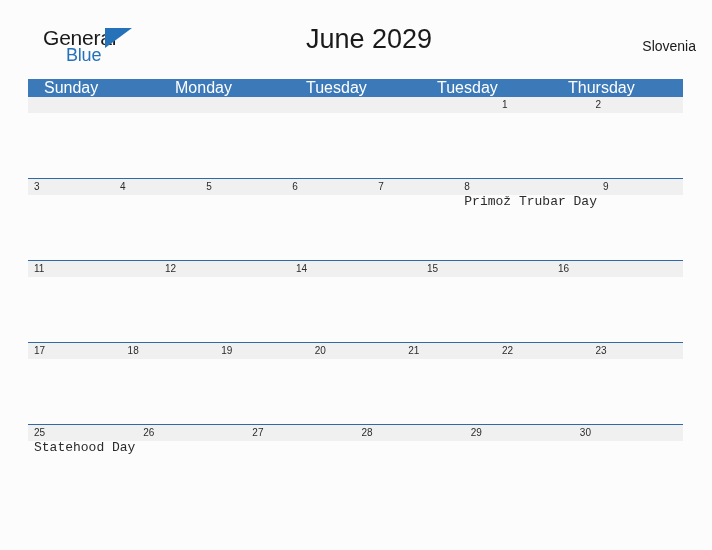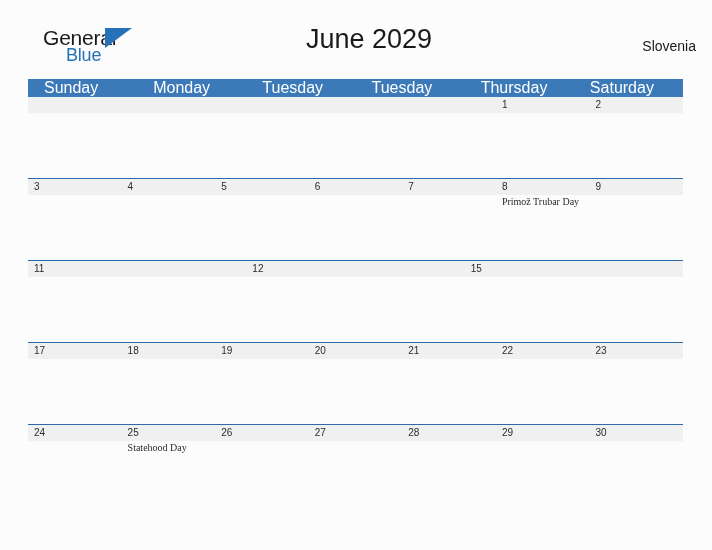--- a/index.html
+++ b/index.html
@@ -139,24 +139,24 @@
   .daynum {
     position: relative;
     font-size: 10px;
     line-height: 16px;
     color: #2b2b2b;
     font-family: "Liberation Sans", sans-serif;
   }
   .event {
     position: relative;
     margin-top: 1px;
-    font-size: 10px;
+    font-size: 13px;
     line-height: 12px;
     color: #2b2b2b;
-    font-family: Liberation Serif, serif;
+    font-family: Liberation Mono, monospace;
     white-space: nowrap;
   }
   .cell.empty .daynum { visibility: hidden; }
 </style>
 </head>
 <body>
 
 <div class="page">
 
   <div class="top-bar">
@@ -173,21 +173,20 @@
 
   </div>
 
   <div class="cal">
     <div class="dow-row">
         <div class="dow">Sunday</div>
         <div class="dow">Monday</div>
         <div class="dow">Tuesday</div>
         <div class="dow">Tuesday</div>
         <div class="dow">Thursday</div>
-        <div class="dow">Saturday</div>
       </div>
     <div class="weeks">
         <div class="week">
           <div class="band"></div>
           <div class="cells">
             <div class="cell empty">
               <div class="daynum"></div>
             </div>
             <div class="cell empty">
               <div class="daynum"></div>
@@ -239,22 +238,28 @@
         <div class="week">
           <div class="band"></div>
           <div class="cells">
             <div class="cell">
               <div class="daynum">11</div>
             </div>
             <div class="cell">
               <div class="daynum">12</div>
             </div>
             <div class="cell">
+              <div class="daynum">14</div>
+            </div>
+            <div class="cell">
               <div class="daynum">15</div>
             </div>
+            <div class="cell">
+              <div class="daynum">16</div>
+            </div>
           </div>
         </div>
         <div class="week">
           <div class="band"></div>
           <div class="cells">
             <div class="cell">
               <div class="daynum">17</div>
             </div>
             <div class="cell">
               <div class="daynum">18</div>
@@ -272,23 +277,20 @@
               <div class="daynum">22</div>
             </div>
             <div class="cell">
               <div class="daynum">23</div>
             </div>
           </div>
         </div>
         <div class="week">
           <div class="band"></div>
           <div class="cells">
-            <div class="cell">
-              <div class="daynum">24</div>
-            </div>
             <div class="cell">
               <div class="daynum">25</div>
               <div class="event">Statehood Day</div>
             </div>
             <div class="cell">
               <div class="daynum">26</div>
             </div>
             <div class="cell">
               <div class="daynum">27</div>
             </div>

